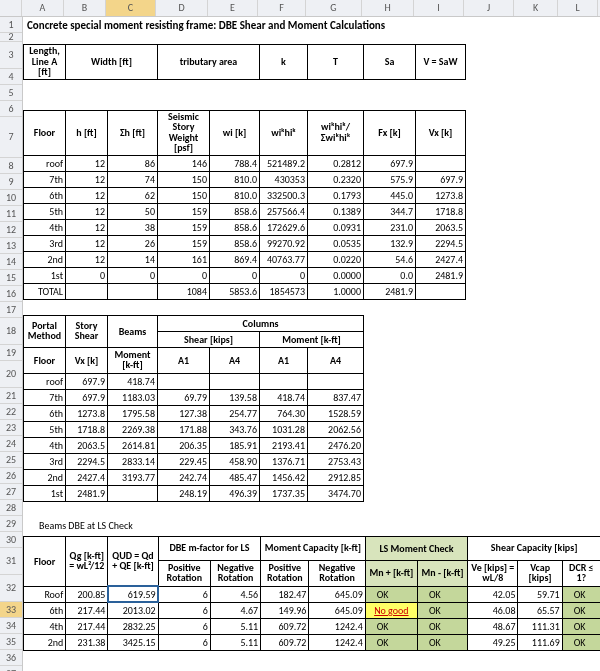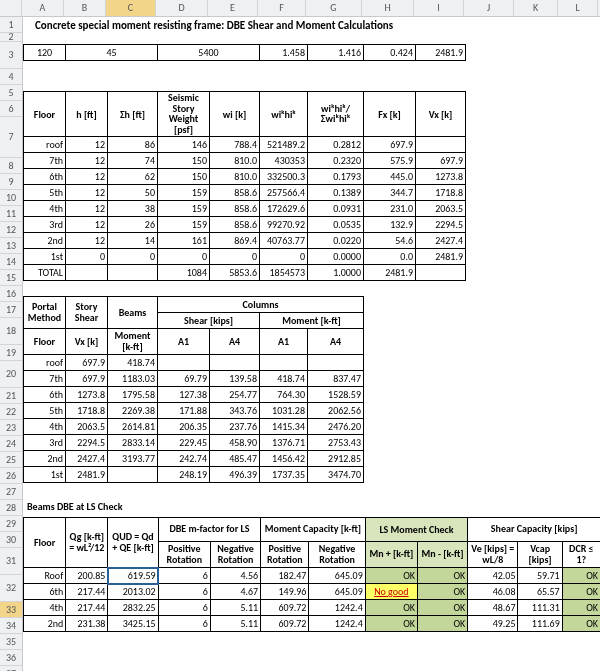--- a/index.html
+++ b/index.html
@@ -74,29 +74,29 @@
   th {
     text-align: center;
     font-weight: bold;
     background: #fff;
   }
   .txt-left { text-align: right; }
   .txt-center { text-align: center; }
   .title-row {
     font-weight: bold;
     font-size: 11px;
-    padding: 2px 12px;
-    height: 15px;
-  }
-  .section-title {
-    font-weight: bold;
     padding: 2px 4px;
     height: 15px;
   }
-  .ok-cell { background: #c4d79b; text-align: right; padding-left: 11px; }
+  .section-title {
+    font-weight: normal;
+    padding: 2px 16px;
+    height: 15px;
+  }
+  .ok-cell { background: #c4d79b; text-align: left; padding-left: 11px; }
   .nogood-cell { background: #ffff66; text-align: center; color: #c00; text-decoration: underline; }
   .lshead { background: #d8e4bc; text-align: center; font-weight: bold; }
   .spacer { height: 15px; }
   .spacer-short { height: 8px; }
   col.cA { width: 42px; }
   col.cB { width: 42px; }
   col.cC { width: 50px; }
   col.cD { width: 52px; }
   col.cE { width: 50px; }
   col.cF { width: 48px; }
@@ -180,28 +180,28 @@
           <col class="cB">
           <col class="cC">
           <col class="cD">
           <col class="cE">
           <col class="cF">
           <col class="cG">
           <col class="cH">
           <col class="cI">
         </colgroup>
       <tbody>
-      <tr>
-        <td class="txt-center">120</td>
-        <td colspan="2" class="txt-center">45</td>
-        <td colspan="2" class="txt-center">5400</td>
-        <td>1.458</td>
-        <td>1.416</td>
-        <td>0.424</td>
-        <td>2481.9</td>
+          <tr>
+        <th class="wrap" style="height:26px">Length, Line A [ft]</th>
+        <th colspan="2">Width [ft]</th>
+        <th colspan="2">tributary area</th>
+        <th>k</th>
+        <th>T</th>
+        <th>Sa</th>
+        <th>V = SaW</th>
       </tr>
     </tbody>
       </table>
 
     <div class="spacer"></div>
     <div class="spacer"></div>
 
     <table>
       <colgroup>
           <col class="cA">
@@ -398,22 +398,22 @@
             <td>171.88</td>
             <td>343.76</td>
             <td>1031.28</td>
             <td>2062.56</td>
           </tr>
           <tr>
             <td class="txt-left">4th</td>
             <td>2063.5</td>
             <td>2614.81</td>
             <td>206.35</td>
-            <td>237.76</td>
-            <td>1415.34</td>
+            <td>185.91</td>
+            <td>2193.41</td>
             <td>2476.20</td>
           </tr>
           <tr>
             <td class="txt-left">3rd</td>
             <td>2294.5</td>
             <td>2833.14</td>
             <td>229.45</td>
             <td>458.90</td>
             <td>1376.71</td>
             <td>2753.43</td>

